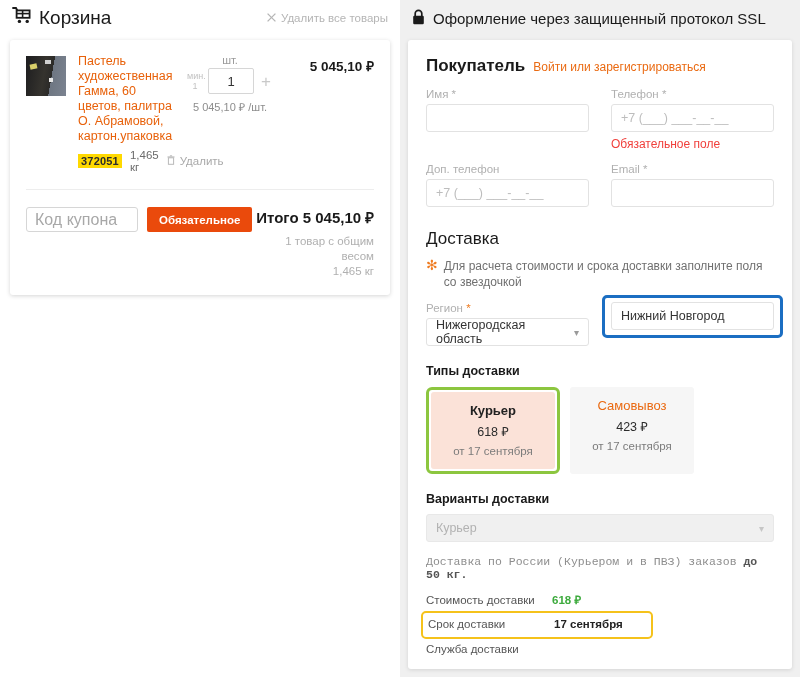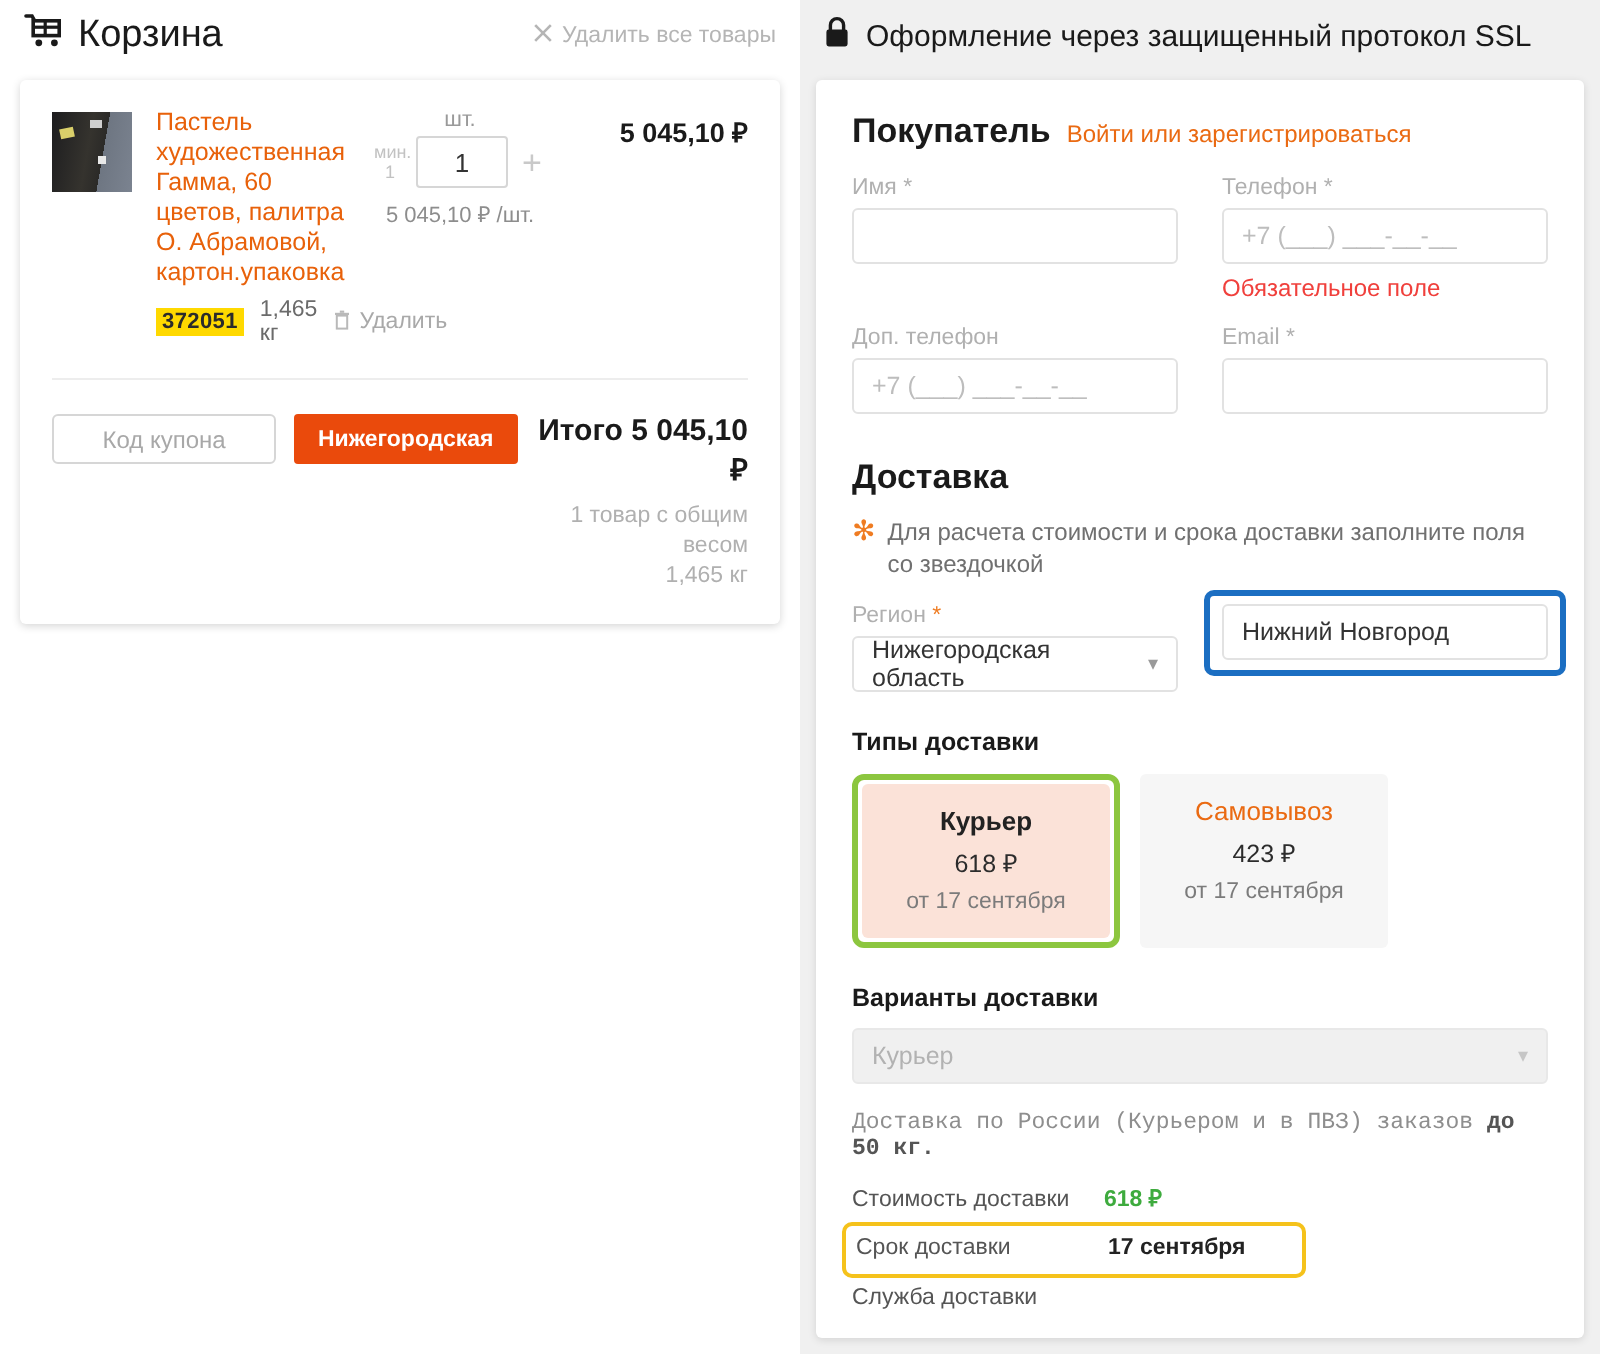--- a/index.html
+++ b/index.html
@@ -136,24 +136,23 @@
     color: #1a1a1a;
     padding-top: 3px;
   }
 
   .divider { height: 1px; background: #ededed; margin: 16px 0 0 0; }
 
   .coupon-row { display: flex; align-items: flex-start; margin-top: 17px; }
   .coupon-input {
     width: 112px; height: 25px;
     border: 1px solid #d6d6d6; border-radius: 3px;
-    padding: 0 8px; font-size: 12px; color: #333;
+    padding: 0 8px; font-size: 16px; color: #333;
     font-family: "Liberation Sans", sans-serif;
     background: #fff;
-    text-align: center;
   }
   .coupon-input::placeholder { color: #a8a8a8; }
   .coupon-btn {
     margin-left: 9px;
     height: 25px;
     background: #ea4a0c;
     color: #fff;
     border: none;
     border-radius: 2px;
     font-size: 11.5px;
@@ -201,21 +200,21 @@
   .finput {
     width: 100%; height: 28px;
     border: 1px solid #e2e2e2; border-radius: 3px;
     padding: 0 9px; font-size: 12.5px; color: #333;
     background: #fff;
     font-family: "Liberation Sans", sans-serif;
   }
   .finput::placeholder { color: #bdbdbd; }
   .err { color: #f0403c; font-size: 12px; margin-top: 5px; }
 
-  .sec-title2 { font-size: 17px; font-weight: bold; color: #1a1a1a; margin-top: 22px; }
+  .sec-title2 { font-size: 17px; font-weight: normal; color: #1a1a1a; margin-top: 22px; }
   .note {
     margin-top: 9px;
     font-size: 12px; color: #707070; line-height: 16px;
     display: flex; gap: 6px;
   }
   .note .star { color: #ef7c22; font-size: 14px; line-height: 15px; }
 
   .fselect {
     width: 100%; height: 28px;
     border: 1px solid #e2e2e2; border-radius: 3px;
@@ -343,21 +342,21 @@
           <div class="qty-unit">5 045,10 ₽ /шт.</div>
         </div>
 
         <div class="item-price">5 045,10 ₽</div>
       </div>
 
       <div class="divider"></div>
 
       <div class="coupon-row">
         <input class="coupon-input" placeholder="Код купона" style="">
-        <button class="coupon-btn">Нижегородская</button>
+        <button class="coupon-btn">Обязательное</button>
         <div class="totals">
           <div class="total-line">Итого 5 045,10 ₽</div>
           <div class="total-sub">
             <div>1 товар с общим весом</div>
             <div>1,465 кг</div>
           </div>
         </div>
       </div>
 
     </div>

